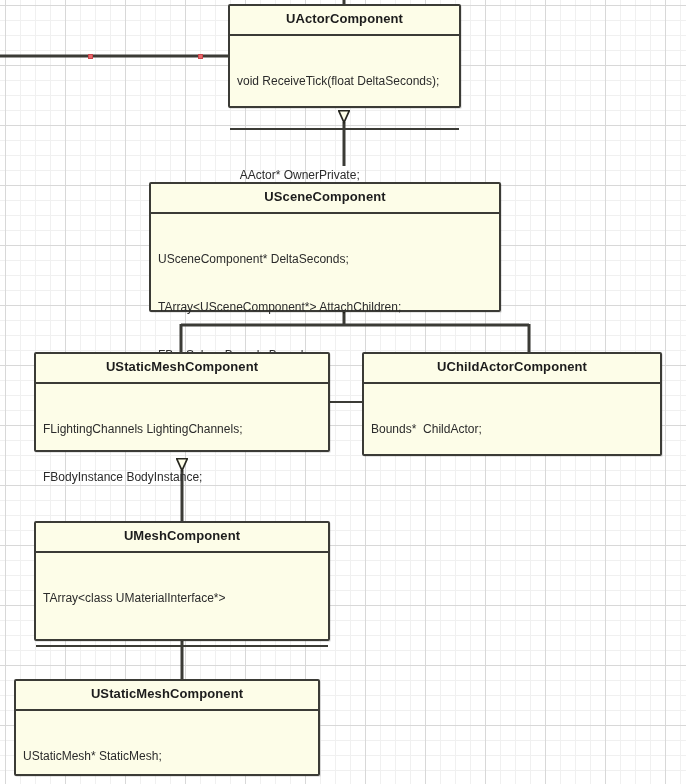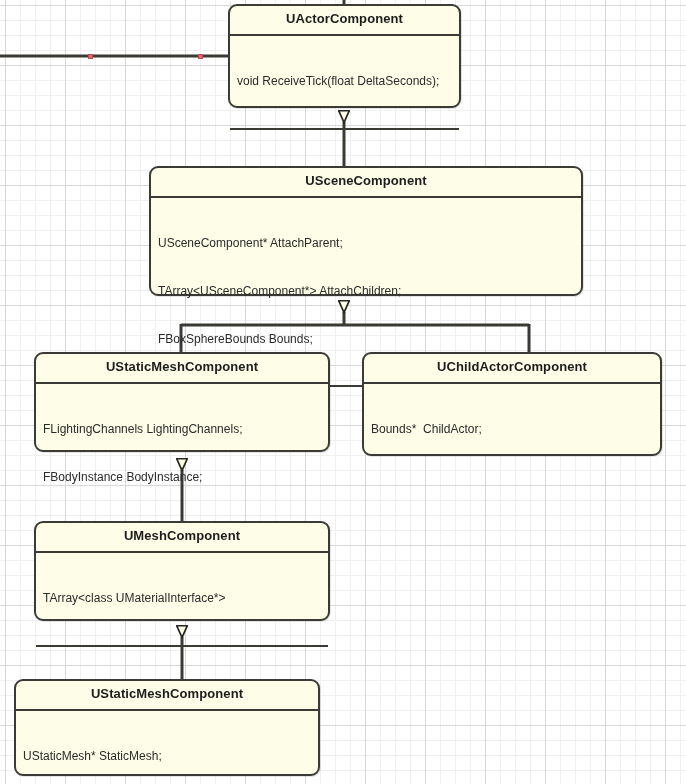--- a/index.html
+++ b/index.html
@@ -38,21 +38,21 @@
     height: 784px;
     pointer-events: none;
   }
 
   
   .uml-class {
     position: absolute;
     box-sizing: border-box;
     background: #fdfde8;
     border: 2px solid #3b3b36;
-    border-radius: 9px;
+    border-radius: 2px;
     box-shadow: 1px 1px 0 rgba(0,0,0,0.10);
   }
 
   .uml-title {
     text-align: center;
     font-weight: bold;
     font-size: 13px;
     color: #1c1c1c;
     padding: 6px 6px 7px 6px;
     border-bottom: 2px solid #3b3b36;
@@ -141,24 +141,24 @@
     <div class="uml-title">UActorComponent</div>
     <div class="uml-compartment divided">
       <div class="row">void ReceiveTick(float DeltaSeconds);</div>
     </div>
     <div class="uml-compartment">
       <div class="row"> AActor* OwnerPrivate;</div>
       <div class="row">UWorld* WorldPrivate;</div>
     </div>
   </div>
 
-  <div class="uml-class" style="left:149px; top:166px; width:434px; height:130px;">
+  <div class="uml-class" style="left:149px; top:182px; width:352px; height:130px;">
     <div class="uml-title">USceneComponent</div>
     <div class="uml-compartment divided">
-      <div class="row">USceneComponent* AttachParent;</div>
+      <div class="row">USceneComponent* DeltaSeconds;</div>
       <div class="row">TArray&lt;USceneComponent*&gt; AttachChildren;</div>
       <div class="row">FBoxSphereBounds Bounds;</div>
     </div>
     <div class="uml-compartment empty"></div>
   </div>
 
   <div class="uml-class" style="left:34px; top:352px; width:296px; height:100px;">
     <div class="uml-title">UStaticMeshComponent</div>
     <div class="uml-compartment divided">
       <div class="row">FLightingChannels LightingChannels;</div>
@@ -167,21 +167,21 @@
     <div class="uml-compartment empty"></div>
   </div>
 
   <div class="uml-class" style="left:362px; top:352px; width:300px; height:104px;">
     <div class="uml-title">UChildActorComponent</div>
     <div class="uml-compartment">
       <div class="row">Bounds*  ChildActor;</div>
     </div>
   </div>
 
-  <div class="uml-class" style="left:34px; top:521px; width:296px; height:100px;">
+  <div class="uml-class" style="left:34px; top:521px; width:296px; height:120px;">
     <div class="uml-title">UMeshComponent</div>
     <div class="uml-compartment divided">
       <div class="row">TArray&lt;class UMaterialInterface*&gt;</div>
     </div>
     <div class="uml-compartment empty"></div>
   </div>
 
   <div class="uml-class" style="left:14px; top:679px; width:306px; height:97px;">
     <div class="uml-title">UStaticMeshComponent</div>
     <div class="uml-compartment divided">

